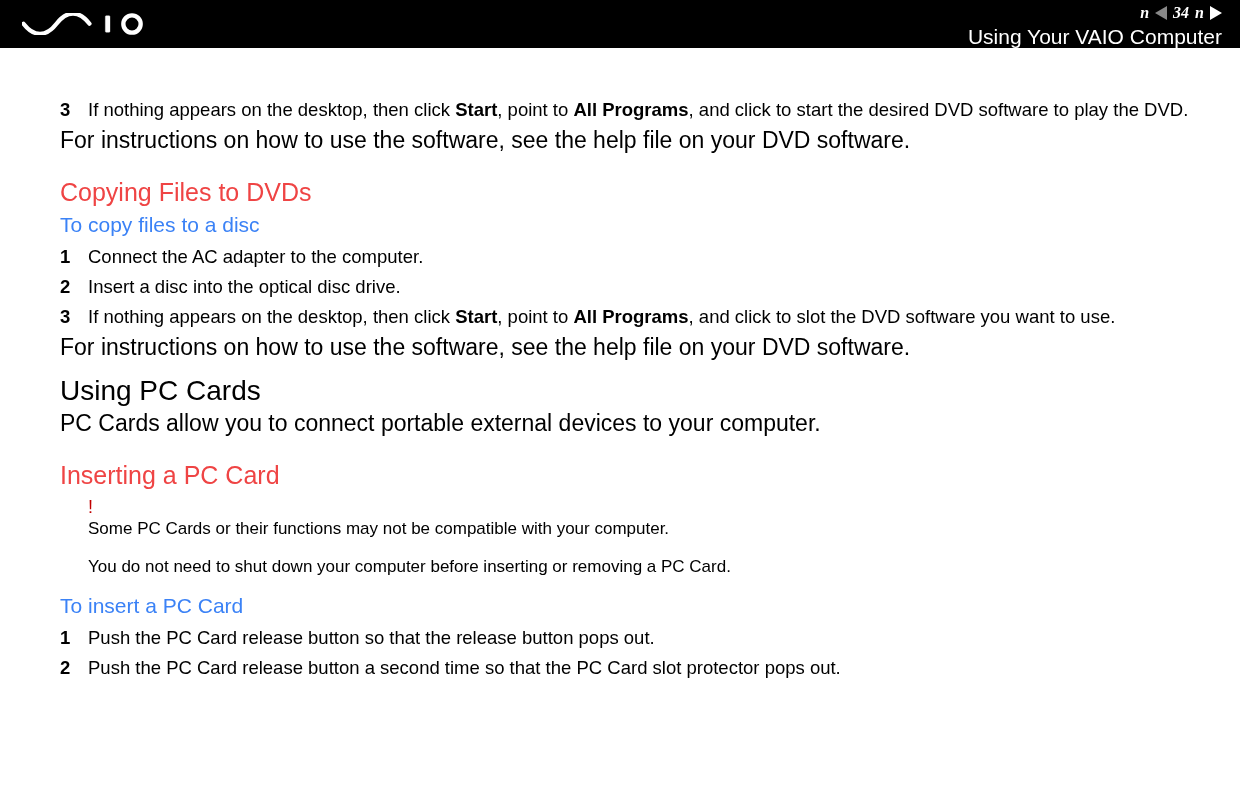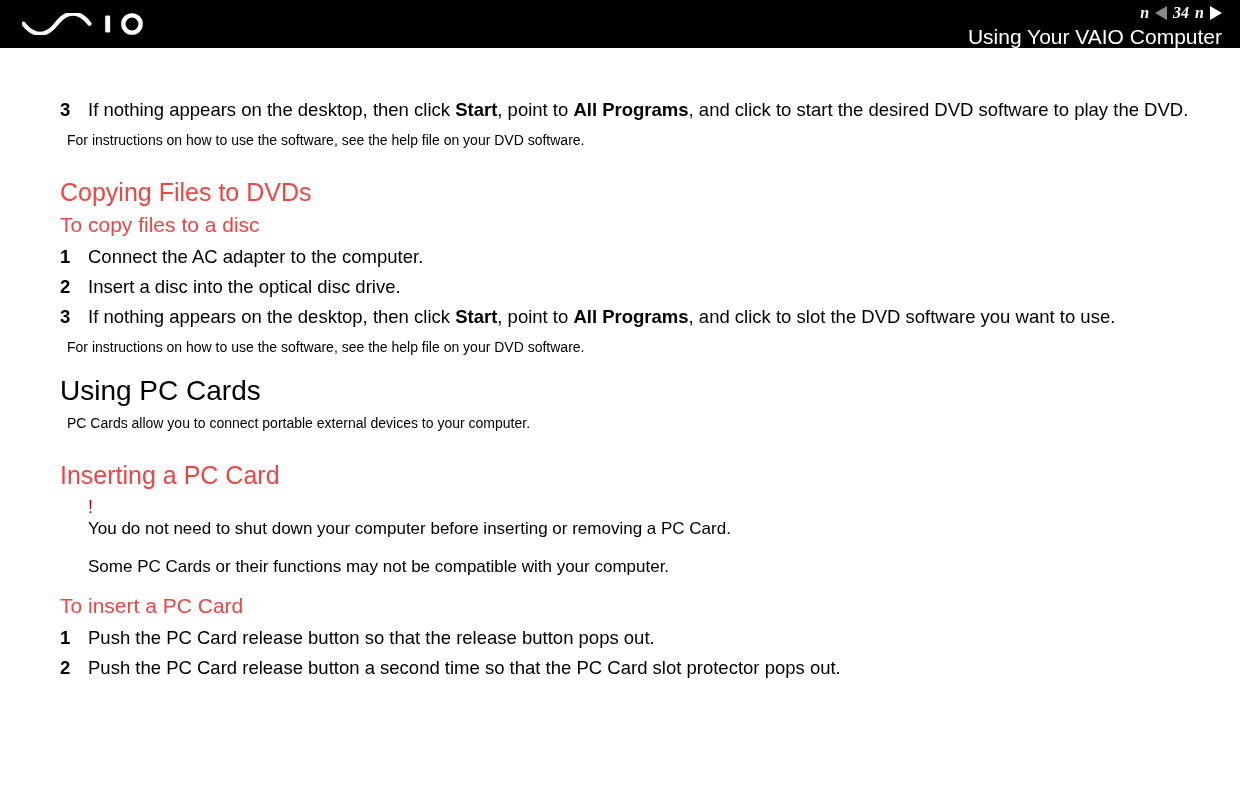--- a/index.html
+++ b/index.html
@@ -72,33 +72,33 @@
   }
   .numitem .num {
     width: 28px;
     flex: 0 0 28px;
     font-weight: bold;
   }
   .numitem .txt { flex: 1; }
   .numitem .txt b { font-weight: bold; }
 
   .para {
-    font-size: 14px;
+    font-size: 23px;
     line-height: 24px;
-    margin: 4px 0 8px 7px;
+    margin: 4px 0 8px 0;
   }
 
   h2.blue {
     color: #ef4444;
     font-weight: normal;
     font-size: 25px;
     margin: 26px 0 6px 0;
   }
   h3.gray-sub {
-    color: #ef4444;
+    color: #3b82f6;
     font-weight: normal;
     font-size: 21px;
     margin: 6px 0 8px 0;
   }
   h1.black {
     font-weight: normal;
     font-size: 28px;
     margin: 16px 0 4px 0;
   }
 
@@ -169,22 +169,22 @@
   </div>
   <div class="para">For instructions on how to use the software, see the help file on your DVD software.</div>
 
   <h1 class="black">Using PC Cards</h1>
   <div class="para">PC Cards allow you to connect portable external devices to your computer.</div>
 
   <h2 class="blue">Inserting a PC Card</h2>
 
   <div class="note-block">
     <div class="note-exclaim">!</div>
+    <div class="note-text">Some PC Cards or their functions may not be compatible with your computer.</div>
     <div class="note-text">You do not need to shut down your computer before inserting or removing a PC Card.</div>
-    <div class="note-text">Some PC Cards or their functions may not be compatible with your computer.</div>
   </div>
 
   <h3 class="gray-sub">To insert a PC Card</h3>
 
   <div class="numitem">
     <div class="num">1</div>
     <div class="txt">Push the PC Card release button so that the release button pops out.</div>
   </div>
   <div class="numitem">
     <div class="num">2</div>

